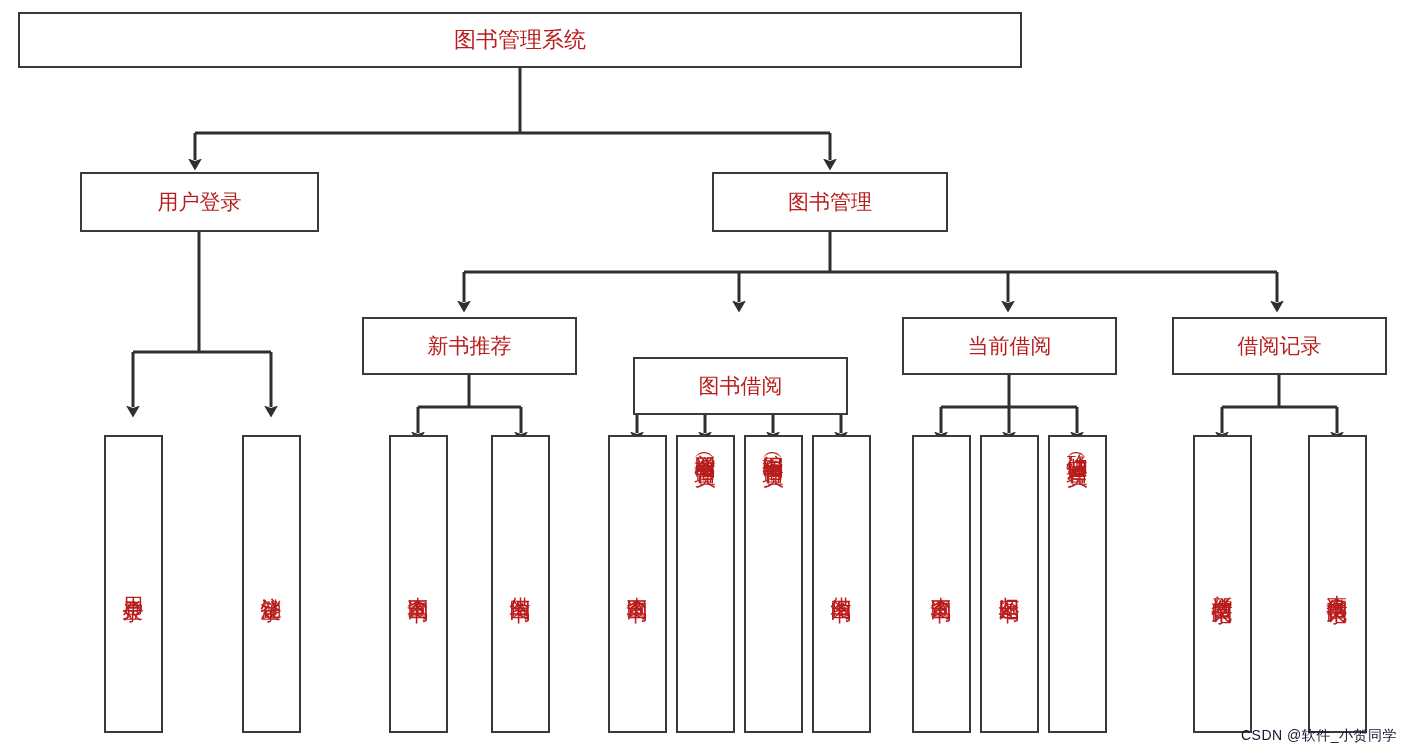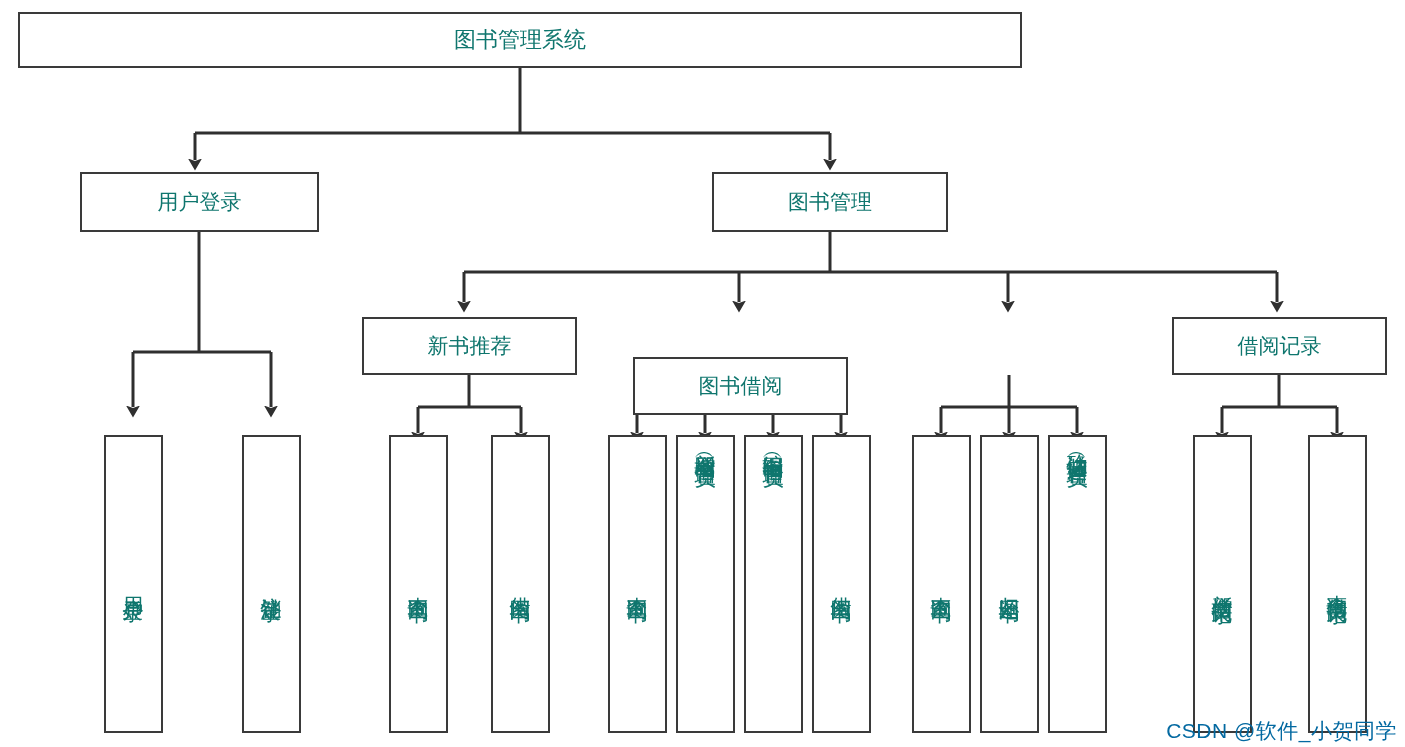--- a/index.html
+++ b/index.html
@@ -26,21 +26,21 @@
     pointer-events: none;
   }
   .node {
     position: absolute;
     box-sizing: border-box;
     background: #ffffff;
     border: 2px solid #3a3a3a;
     display: flex;
     align-items: center;
     justify-content: center;
-    color: #0f766e;
+    color: #b91c1c;
   }
   .node .lbl {
     display: block;
     text-align: center;
     line-height: 1.06;
     white-space: nowrap;
   }
   
   .node.horiz .lbl {
     font-size: 21px;
@@ -62,22 +62,22 @@
     line-height: 1;
     white-space: nowrap;
   }
   .node.vert.mid {
     align-items: center;
   }
   .watermark {
     position: absolute;
     right: 8px;
     bottom: 2px;
-    font-size: 21px;
-    color: #0369a1;
+    font-size: 14px;
+    color: #0f172a;
     white-space: nowrap;
     letter-spacing: 0.5px;
   }
 </style>
 </head>
 <body>
 
 <div id="canvas">
 
   <svg class="edges" viewBox="0 0 1405 747" xmlns="http://www.w3.org/2000/svg">
@@ -143,20 +143,23 @@
   </div>
 
   <div class="node horiz" style="left:712px; top:172px; width:236px; height:60px;">
     <span class="lbl">图书管理</span>
   </div>
 
   <div class="node horiz" style="left:633px; top:317px; width:215px; height:58px;margin-top:40px;">
     <span class="lbl">图书借阅</span>
   </div>
 
+  <div class="node horiz" style="left:902px; top:317px; width:215px; height:58px;">
+    <span class="lbl">当前借阅</span>
+  </div>
 
   <div class="node horiz" style="left:1172px; top:317px; width:215px; height:58px;">
     <span class="lbl">借阅记录</span>
   </div>
 
   <div class="node vert mid" style="left:104px; top:435px; width:59px; height:298px;">
     <span class="lbl">用户登录</span>
   </div>
 
   <div class="node vert mid" style="left:242px; top:435px; width:59px; height:298px;">

